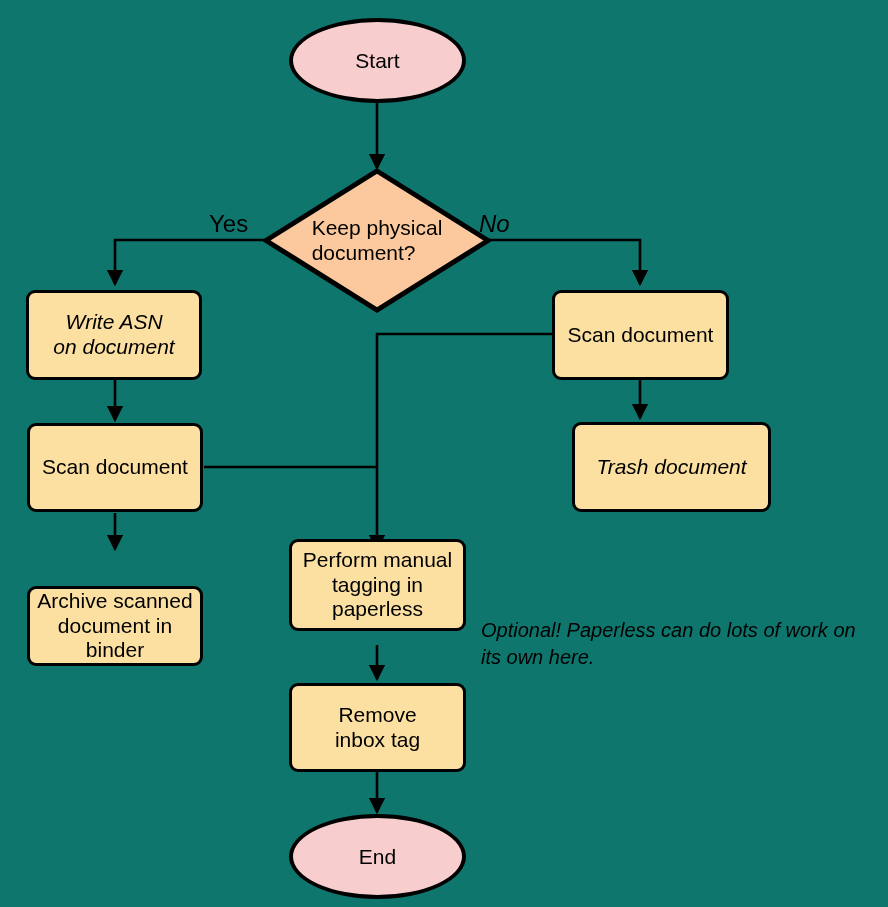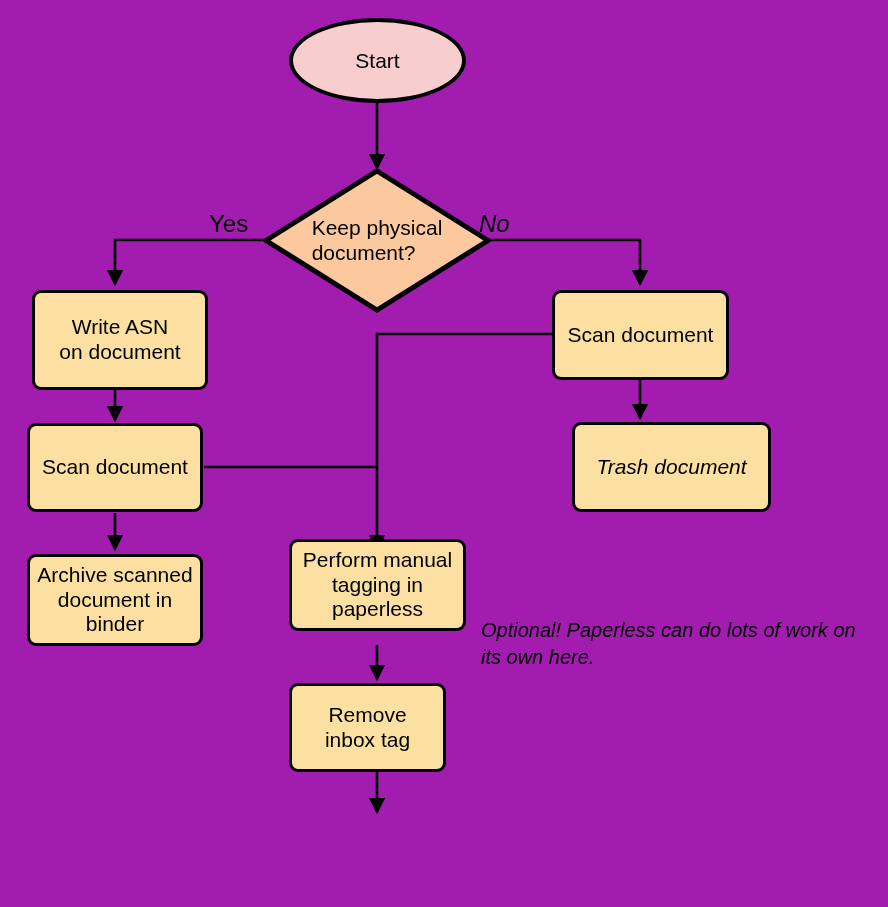--- a/index.html
+++ b/index.html
@@ -8,21 +8,21 @@
     background: #ffffff;
   }
   body {
     font-family: "Liberation Sans", sans-serif;
     color: #000000;
   }
   #canvas {
     position: relative;
     width: 888px;
     height: 907px;
-    background: #a21caf;
+    background: #0f766e;
     overflow: hidden;
   }
   svg.edges {
     position: absolute;
     left: 0;
     top: 0;
     width: 888px;
     height: 907px;
     pointer-events: none;
   }
@@ -135,51 +135,54 @@
     <svg class="diamond-shape" viewBox="0 0 228 145" preserveAspectRatio="none">
       <polygon points="114,3 225,72.5 114,142 3,72.5" fill="#FBC99D" stroke="#000000" stroke-width="5"></polygon>
     </svg>
     <div class="diamond-label">Keep physical
 document?</div>
   </div>
 
   <div class="edge-label" style="left:209px; top:210px;">Yes</div>
   <div class="edge-label" style="left:479px; top:210px;font-style:italic;">No</div>
 
-  <div class="node process" style="left:32px; top:290px; width:176px; height:100px;">
+  <div class="node process" style="left:26px; top:290px; width:176px; height:90px;font-style:italic;">
     <span>Write ASN
 on document</span>
   </div>
 
   <div class="node process" style="left:27px; top:423px; width:176px; height:89px;">
     <span>Scan document</span>
   </div>
 
-  <div class="node process" style="left:27px; top:554px; width:176px; height:92px;">
+  <div class="node process" style="left:27px; top:586px; width:176px; height:80px;">
     <span>Archive scanned
 document in
 binder</span>
   </div>
 
   <div class="node process" style="left:552px; top:290px; width:177px; height:90px;">
     <span>Scan document</span>
   </div>
 
   <div class="node process" style="left:572px; top:422px; width:199px; height:90px;font-style:italic;">
     <span>Trash document</span>
   </div>
 
   <div class="node process" style="left:289px; top:539px; width:177px; height:92px;">
     <span>Perform manual
 tagging in
 paperless</span>
   </div>
 
-  <div class="node process" style="left:289px; top:683px; width:157px; height:89px;">
+  <div class="node process" style="left:289px; top:683px; width:177px; height:89px;">
     <span>Remove
 inbox tag</span>
   </div>
 
+  <div class="terminator" style="left:289px; top:814px; width:177px; height:85px;">
+    <span>End</span>
+  </div>
 
   <div class="annotation" style="left:481px; top:589px; width:400px;margin-top:28px;">Optional! Paperless can do lots of work on
 its own here.</div>
 
 </div>
 
 </body></html>

